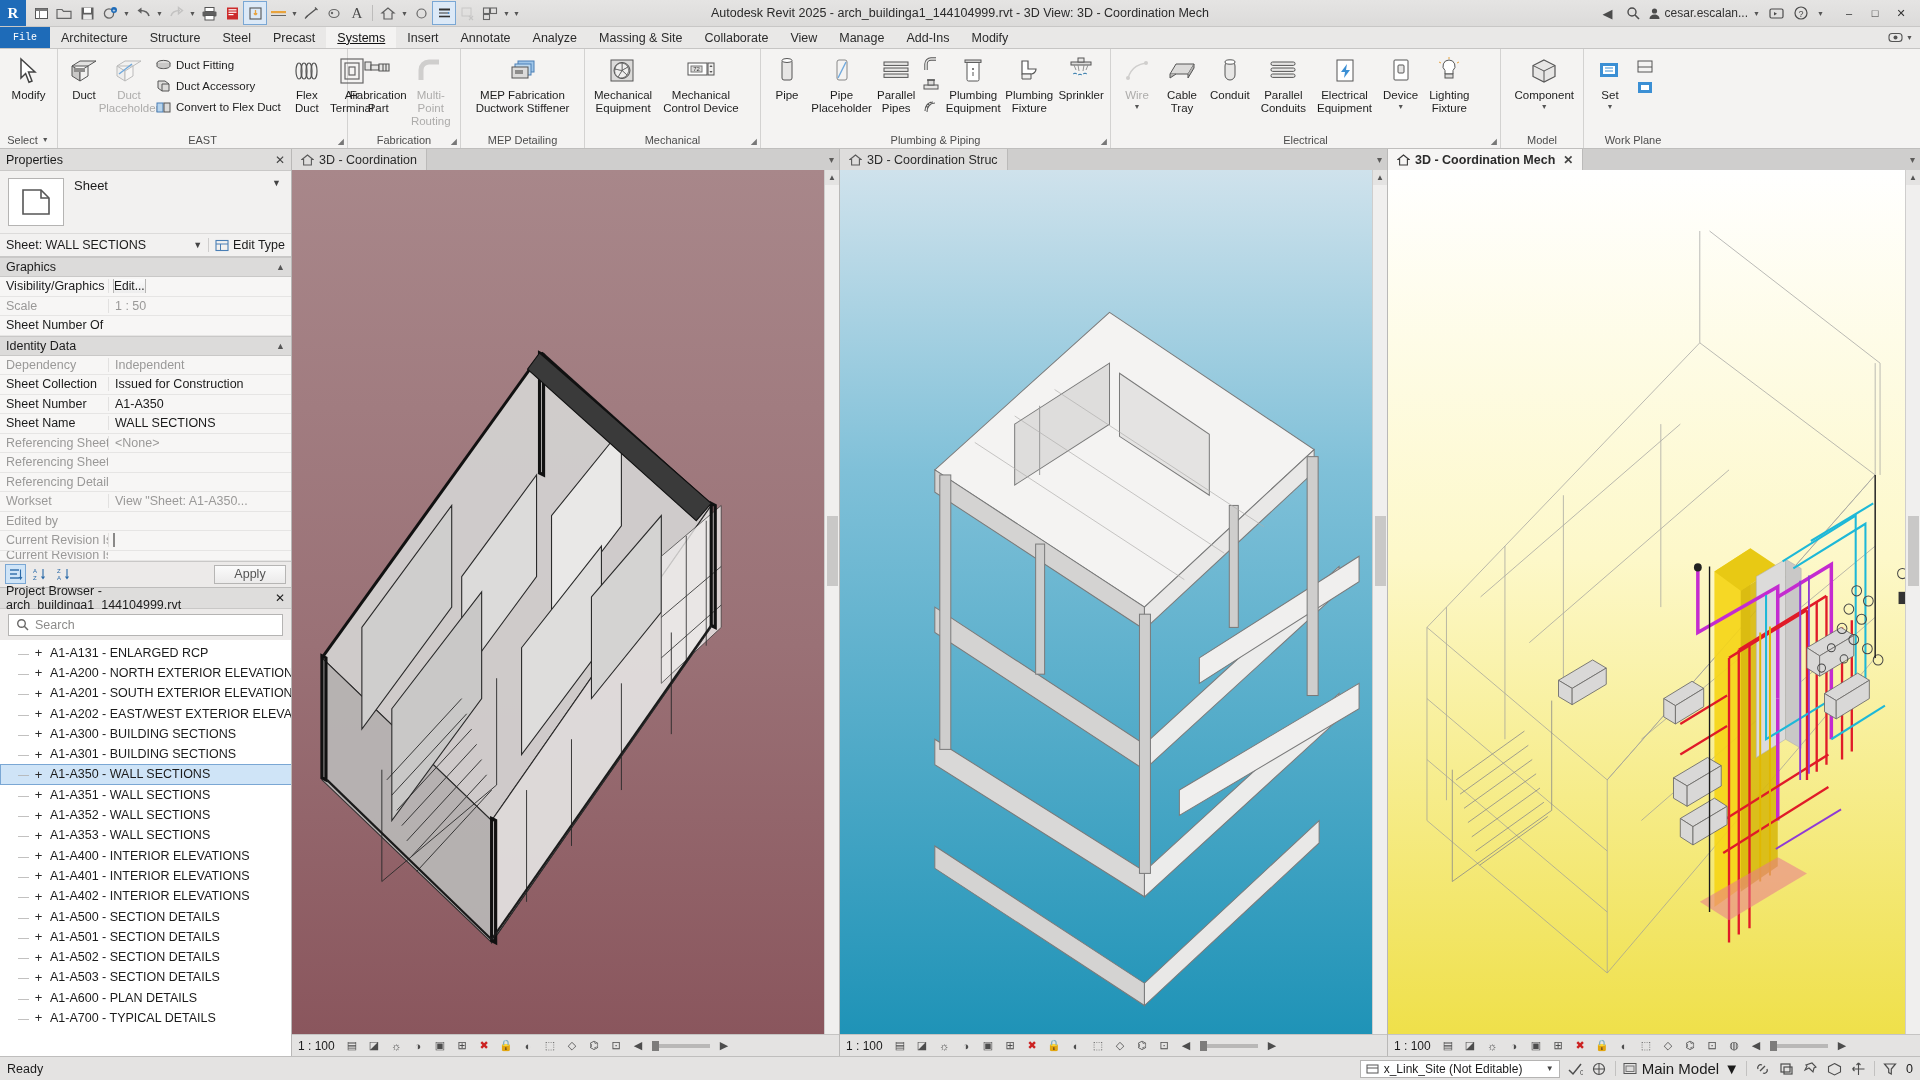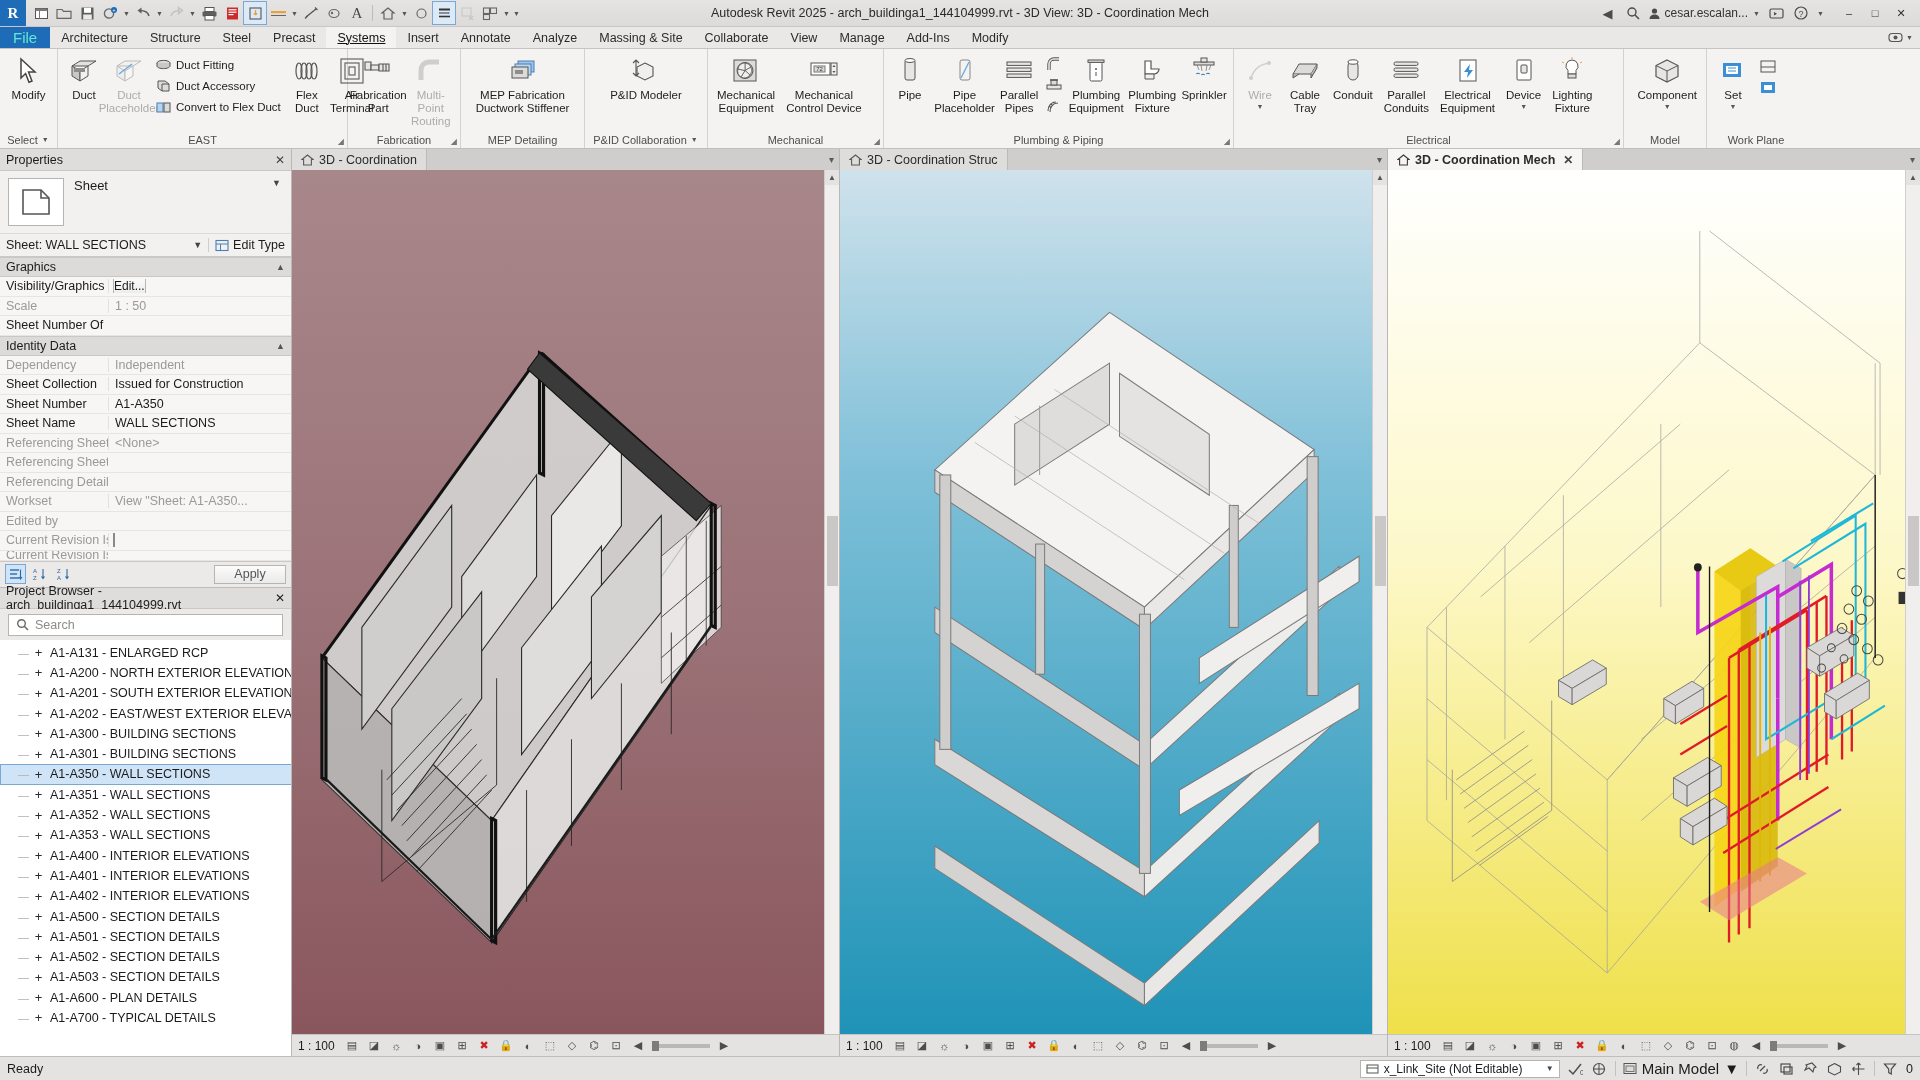--- a/index.html
+++ b/index.html
@@ -43,22 +43,22 @@
   .user { display:flex; align-items:center; gap:4px; font-size:12px; color:#333; }
   .winbtns { display:flex; align-items:center; margin-left:6px; }
   .winbtn { width:26px; height:22px; display:flex; align-items:center; justify-content:center; font-size:11px; color:#333; }
 
   
   .tabbar {
     height:22px; background:#e9e8e7; display:flex; align-items:stretch;
     border-bottom:1px solid #c6c5c4; flex:0 0 22px; font-size:12.5px;
   }
   .tab-file {
-    background:#1e6bb8; color:#5eead4; padding:0 13px;
-    display:flex; align-items:center; font-size:15px;
+    background:#1e6bb8; color:#ffffff; padding:0 13px;
+    display:flex; align-items:center; font-size:10px;font-family:Liberation Mono, monospace;
   }
   .tab { padding:0 11px; display:flex; align-items:center; color:#2b2b2b; white-space:nowrap; }
   .tab.active { background:#f4f3f2; color:#111;text-decoration:underline; }
   .tabbar-right { margin-left:auto; display:flex; align-items:center; padding-right:6px; gap:2px; color:#555; }
 
   
   .ribbon {
     height:100px; background:#f4f3f2; display:flex; align-items:stretch;
     border-bottom:1px solid #bfbebd; flex:0 0 100px; position:relative;
   }
@@ -546,37 +546,20 @@
                 </g>
               </svg>
           </span>
           <span>MEP Fabrication
 Ductwork Stiffener</span>
         </div>
       </div>
       <div class="panel-label">MEP Detailing</div>
     </div>
 
-    <div class="panel" style="width:123px;">
-      <div class="panel-body" style="justify-content:center;">
-        <div class="big-btn">
-          <span class="ic">
-            <svg width="34" height="30" viewBox="0 0 34 30">
-                <path d="M16 7l8 4v9l-8 4-8-4v-9z" fill="#f0efee" stroke="#555" stroke-width="1.1"></path>
-                <path d="M7 4v16M4 7l3-3 3 3M4 17l3 3 3-3" fill="none" stroke="#555" stroke-width="1.1"></path>
-              </svg>
-          </span>
-          <span>P&amp;ID Modeler</span>
-        </div>
-      </div>
-      <div class="panel-label">
-        <span>P&amp;ID Collaboration</span>
-          <span class="caret">▼</span>
-      </div>
-    </div>
 
     <div class="panel" style="width:176px;">
       <div class="panel-body">
         <div class="big-btn" style="white-space:pre-line;">
           <span class="ic">
             <svg width="34" height="30" viewBox="0 0 34 30">
                 <rect x="5" y="4" width="22" height="21" fill="#dcdbda" stroke="#555"></rect>
                 <circle cx="16" cy="14.5" r="8" fill="#b5b4b3" stroke="#555"></circle>
                 <g fill="#f0efee" stroke="#555" stroke-width=".7">
                   <path d="M16 14.5 L16 7 A7.5 7.5 0 0 1 22 11z"></path>

